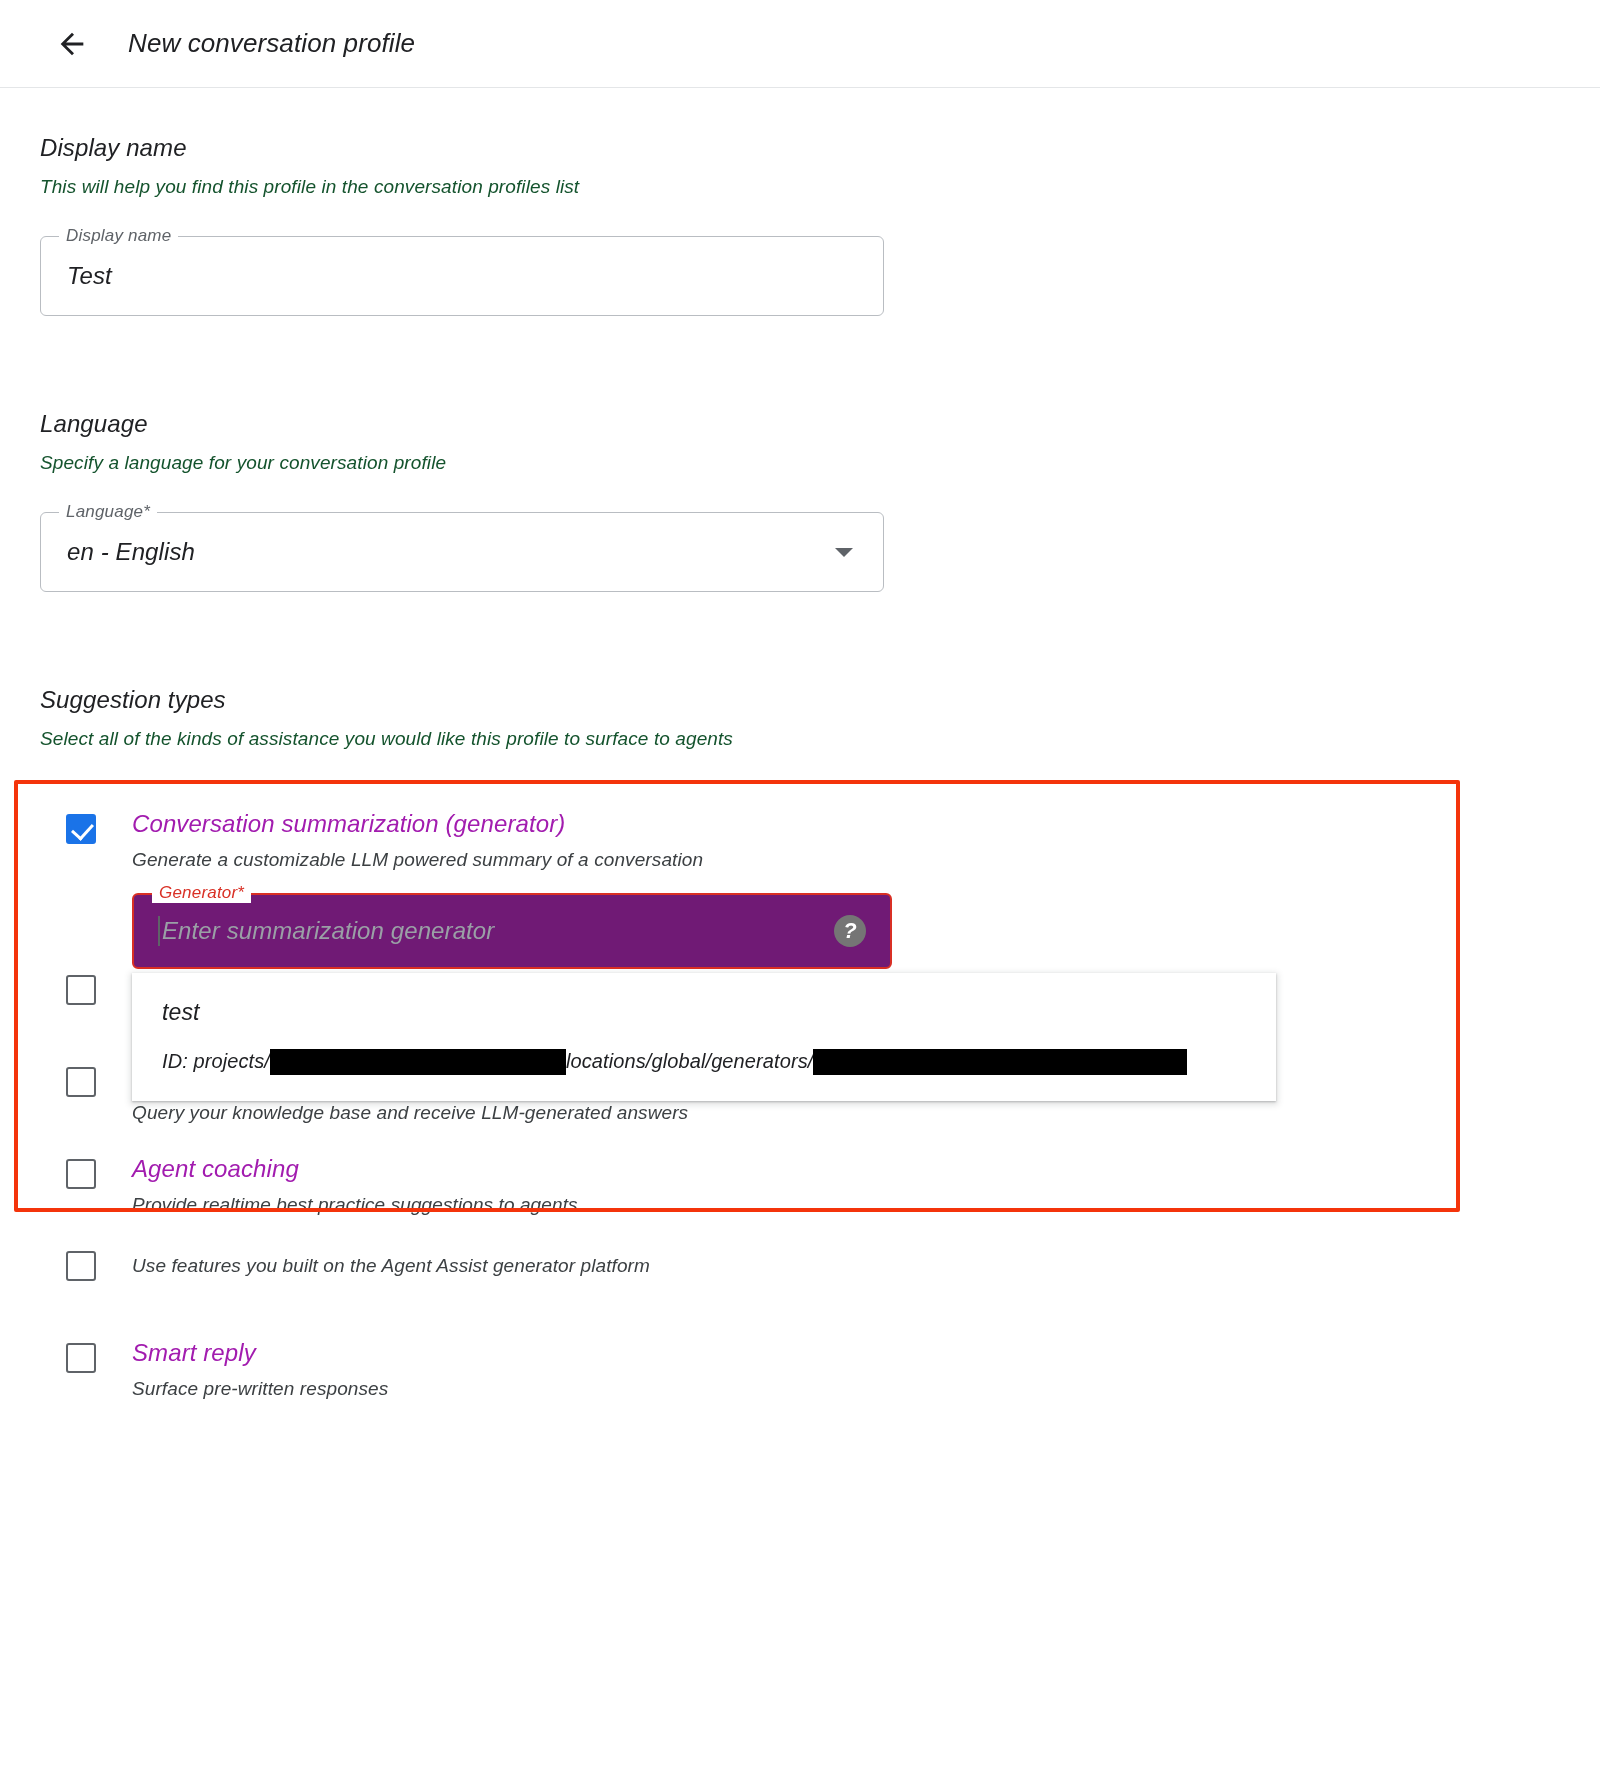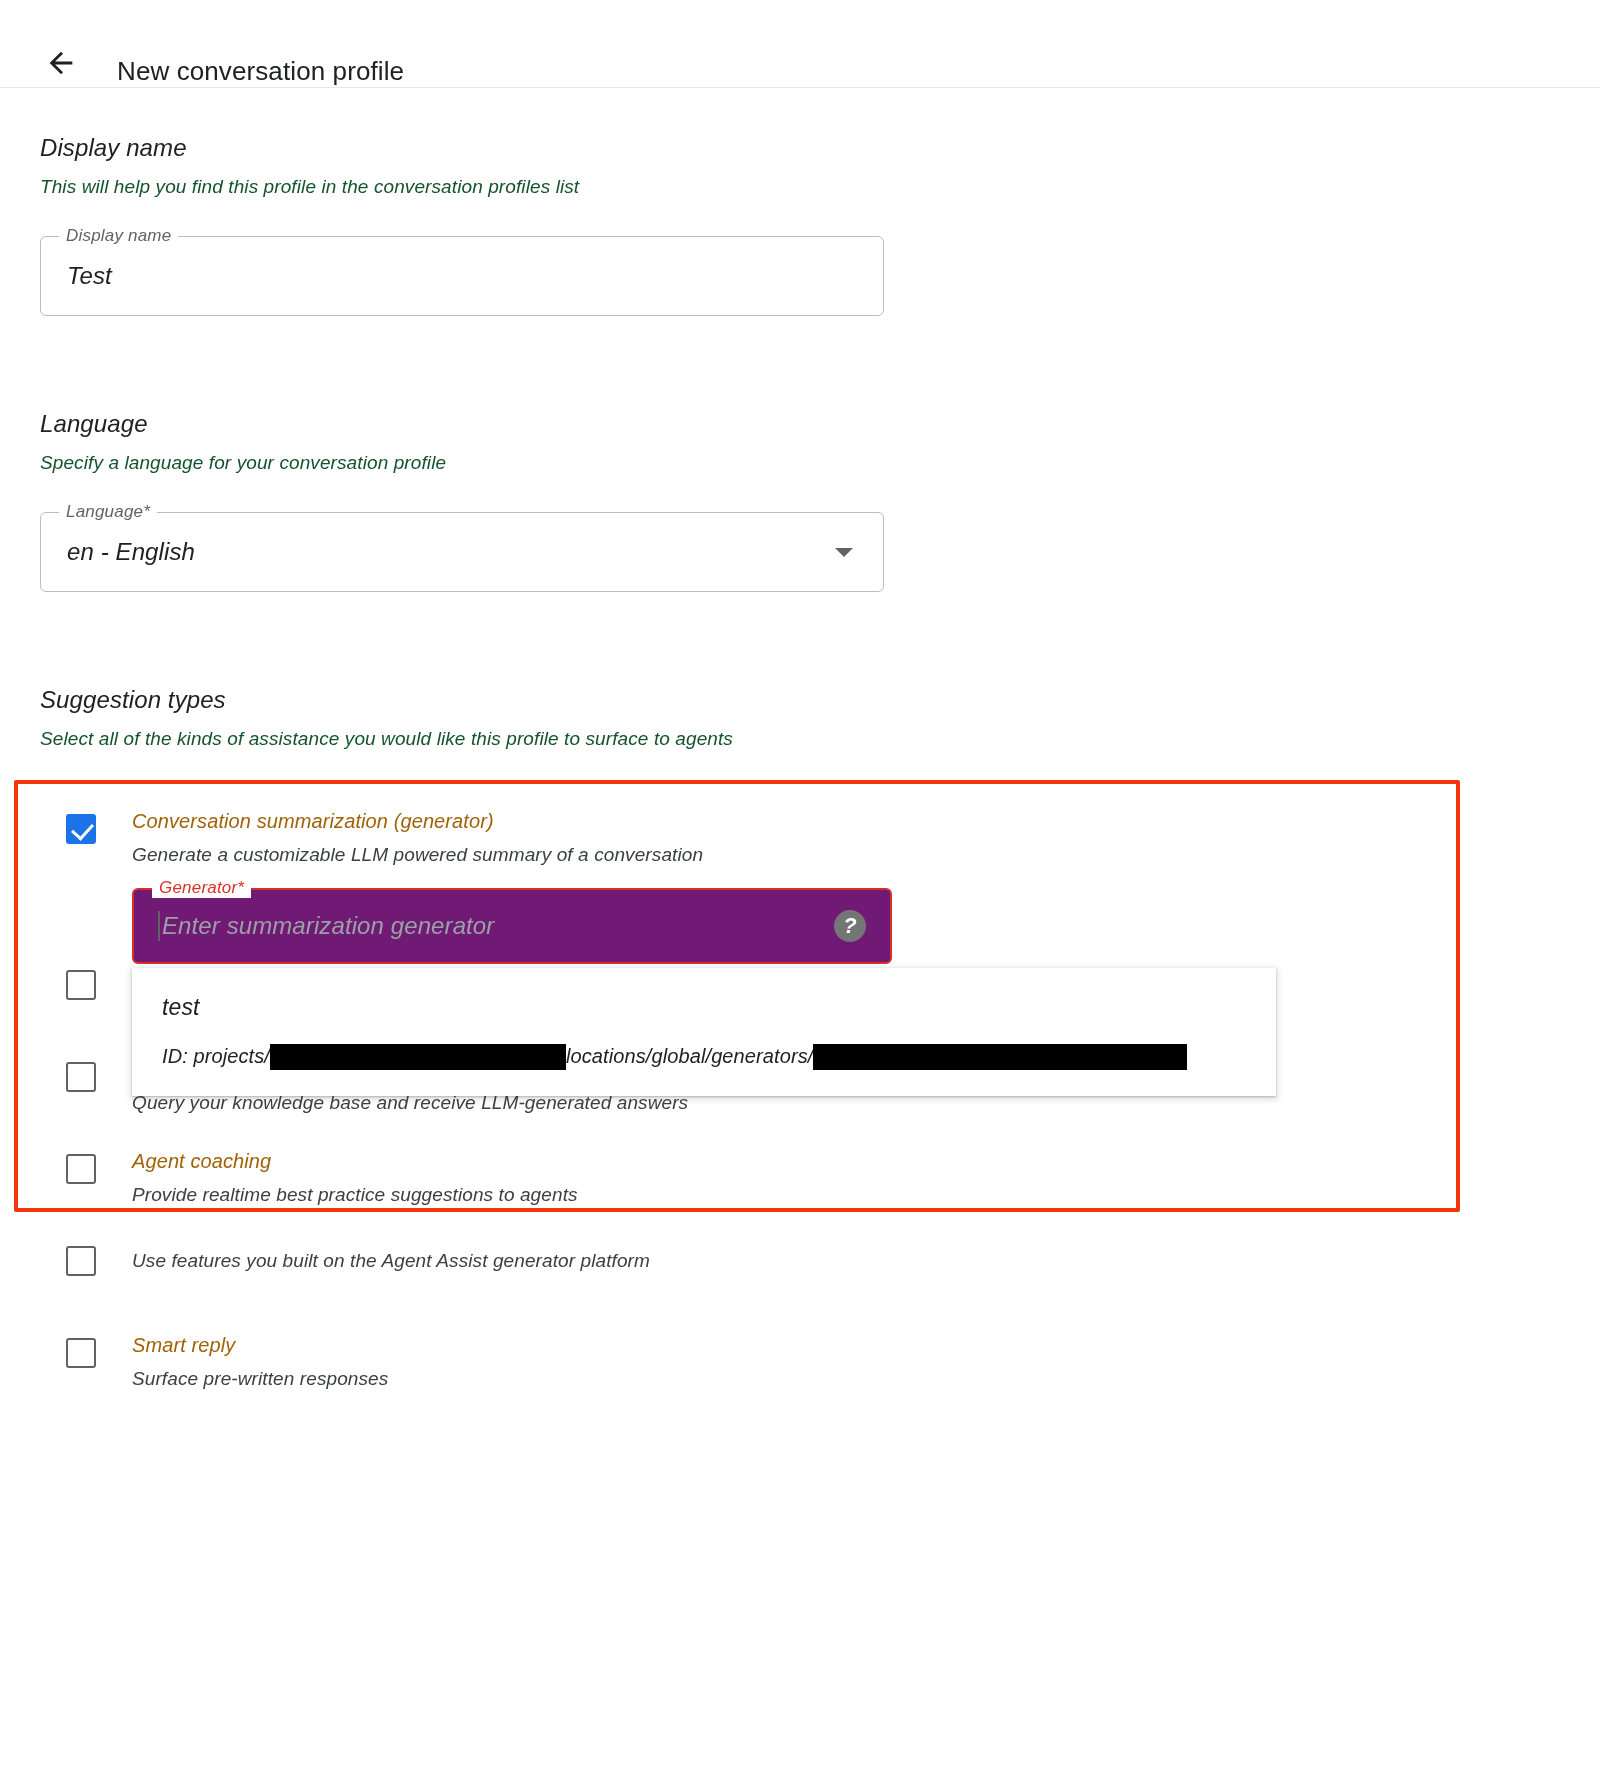--- a/index.html
+++ b/index.html
@@ -10,23 +10,24 @@
     background: #ffffff;
     font-family: "Liberation Sans", sans-serif;
     color: #202124;
     -webkit-font-smoothing: antialiased;
   }
 
   
   .appbar {
     height: 88px;
     display: flex;
-    align-items: flex-end;
+    align-items: center;
     border-bottom: 1px solid #e4e6e8;
-    padding-left: 37px;
+    padding-left: 48px;
+    font-style: italic;
   }
   .back-btn {
     width: 48px; height: 48px;
     display: flex; align-items: center; justify-content: center;
     border: none; background: transparent;
     cursor: pointer;
     border-radius: 50%;
     padding: 0;
   }
   .back-btn svg { display: block; }
@@ -143,22 +144,22 @@
     content: "";
     position: absolute;
     left: 8px; top: 3px;
     width: 10px; height: 17px;
     border: solid #fff;
     border-width: 0 3px 3px 0;
     transform: rotate(42deg);
   }
   .option-text { margin-left: 36px; }
   .option-title {
-    font-size: 20px;
-    color: #a16207;
+    font-size: 24px;
+    color: #a21caf;
     letter-spacing: 0.1px;
     line-height: 1.3;
   }
   .option-sub {
     font-size: 19px;
     color: #3c4043;
     margin-top: 9px;
     letter-spacing: 0.1px;
     line-height: 1.3;
   }

